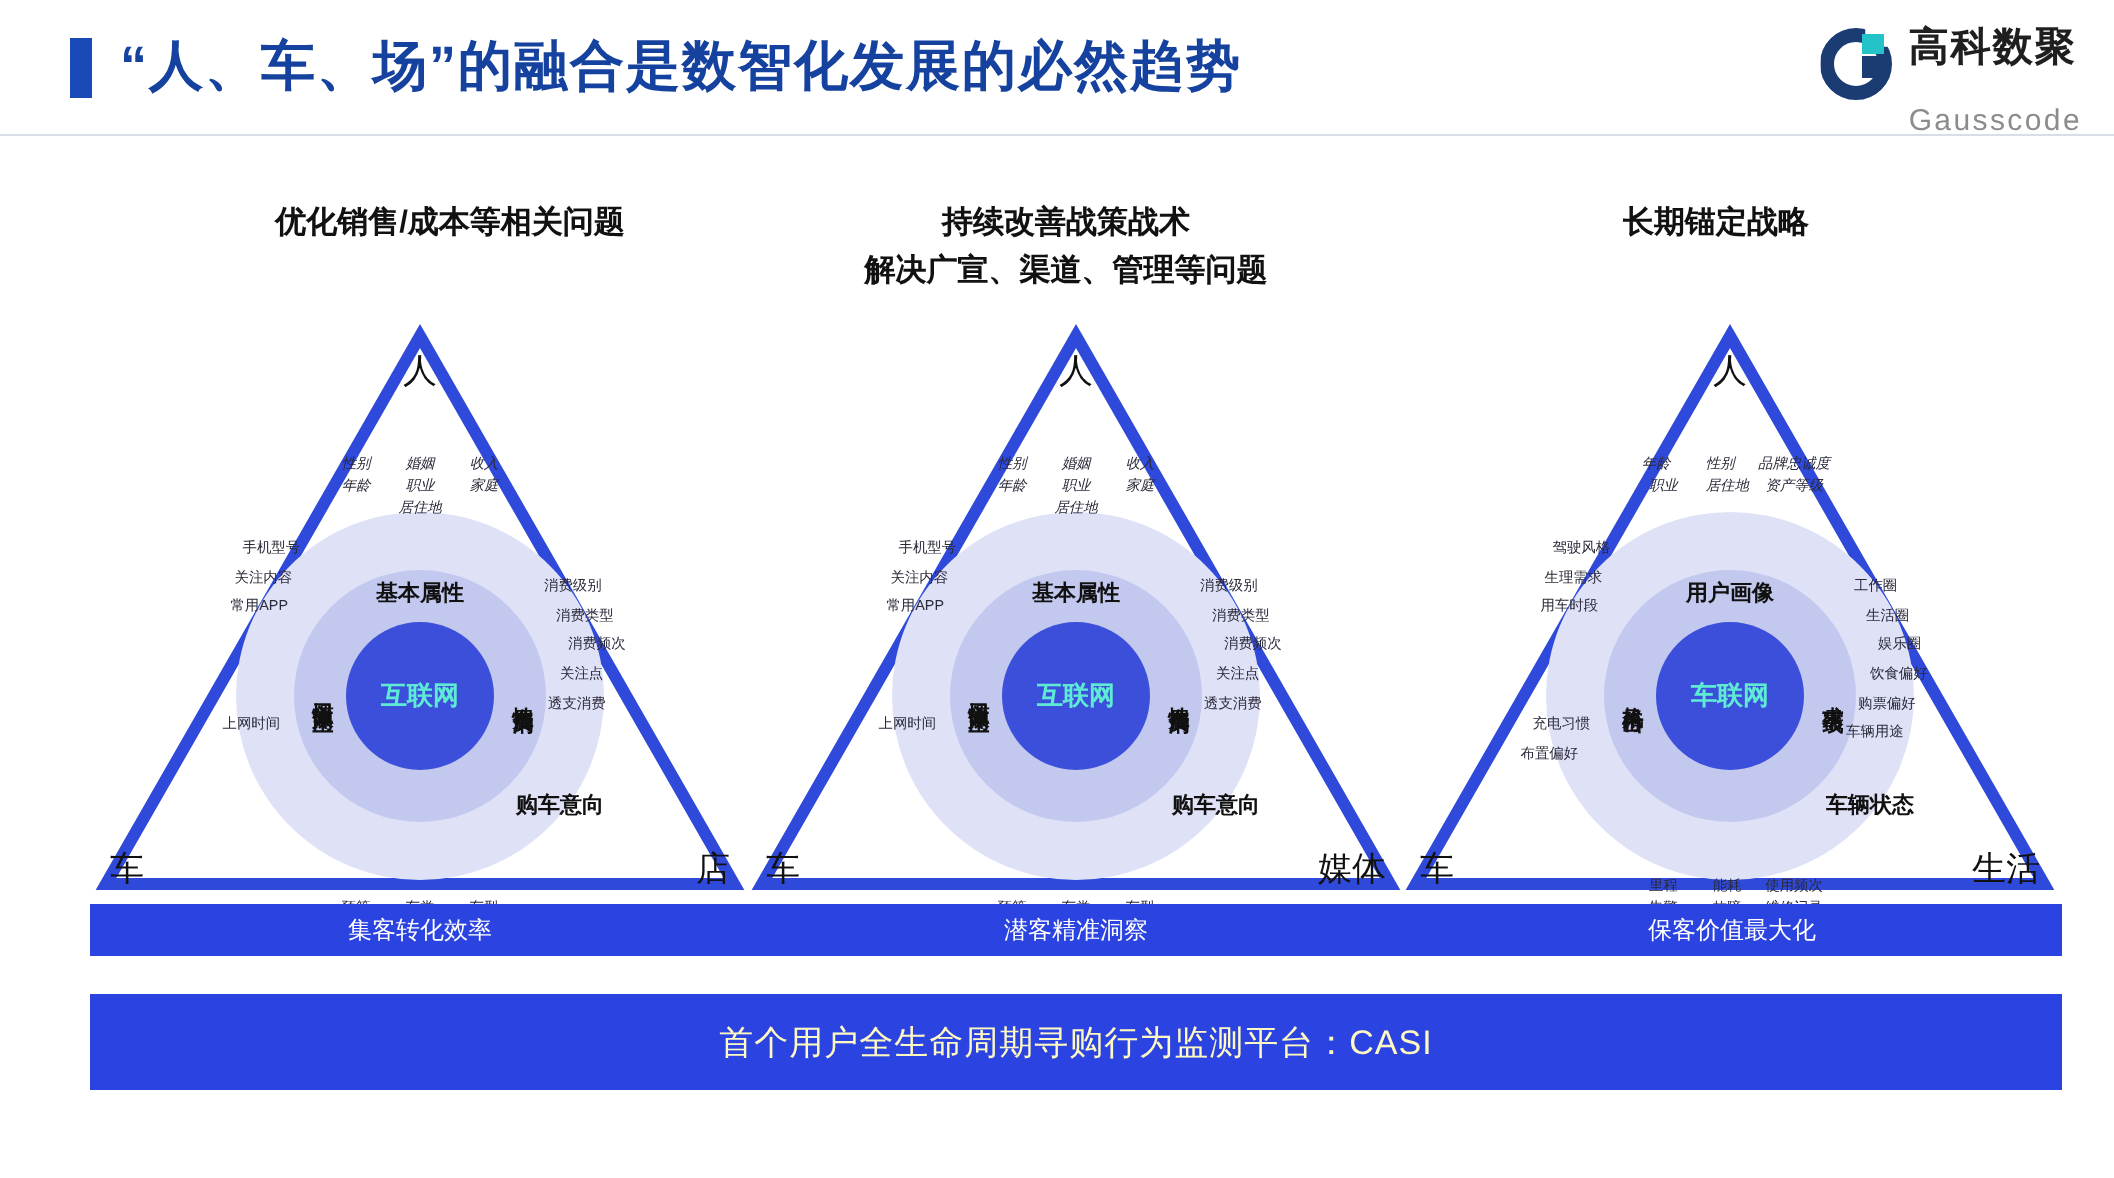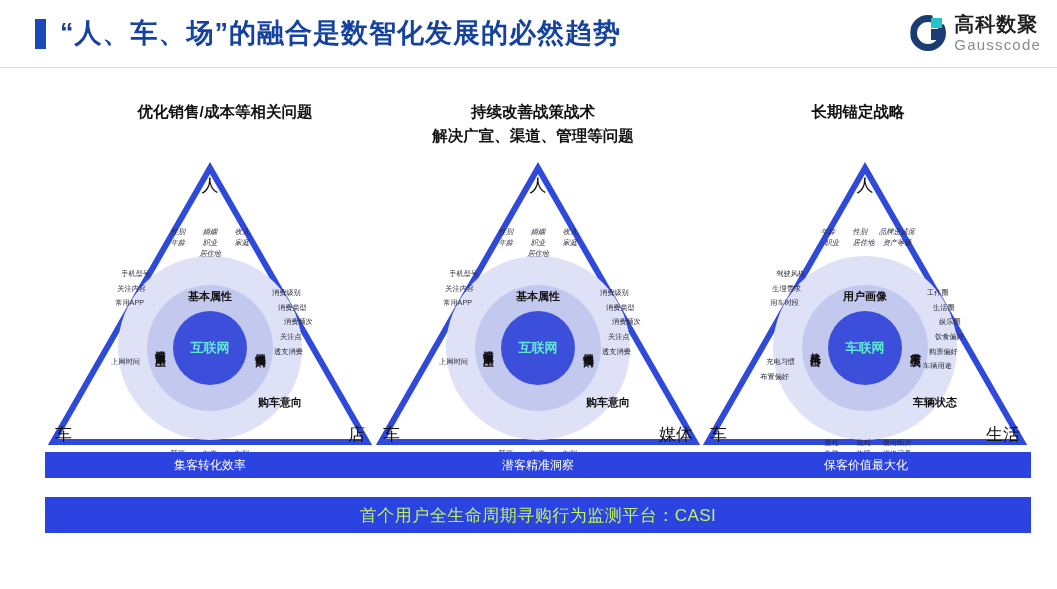--- a/index.html
+++ b/index.html
@@ -27,42 +27,42 @@
   #page-title{
     position:absolute;left:60px;top:15px;
     font-size:27px;font-weight:bold;color:#15429f;
     letter-spacing:1px;white-space:nowrap;
     font-family:"Liberation Sans","DejaVu Sans",sans-serif;
   }
 
   
   #logo{
     position:absolute;right:16px;top:14px;
-    display:flex;align-items:center;gap:8px;
+    display:flex;gap:8px;
   }
   #logo-mark{
     position:relative;width:36px;height:36px;flex:0 0 36px;
   }
   #logo-mark .ring{
     position:absolute;left:0;top:0;width:36px;height:36px;
     border:7px solid #1b3c73;border-radius:50%;
     box-sizing:border-box;
     clip-path:polygon(0 0,62% 0,62% 26%,100% 26%,100% 100%,0 100%);
   }
   #logo-mark .tealsq{
     position:absolute;left:21px;top:3px;width:11px;height:10px;
     background:#23c3c9;
   }
   #logo-mark .darksq{
     position:absolute;left:21px;top:14px;width:11px;height:11px;
     background:#1b3c73;
   }
   #logo-text{display:flex;flex-direction:column;line-height:1;}
   #logo-cn{font-size:20px;font-weight:bold;color:#1f1f1f;letter-spacing:1px;}
-  #logo-en{font-size:15px;color:#8c8c8c;letter-spacing:1.2px;margin-top:3px;}
+  #logo-en{font-size:15px;color:#8c8c8c;letter-spacing:1.2px;margin-top:19px;}
 
   
   .col-head{
     position:absolute;top:100px;width:330px;
     text-align:center;color:#111111;
     font-size:15.5px;font-weight:bold;line-height:1.55;
     font-family:"Liberation Sans","DejaVu Sans",sans-serif;
   }
   .col-head .l1{display:block;}
   .col-head .l2{display:block;}
@@ -170,24 +170,24 @@
     background:#2b43e0;
     display:flex;align-items:center;justify-content:center;
     color:#ffffff;font-size:12px;
     font-family:"Liberation Sans","DejaVu Sans",sans-serif;
   }
   #sub-bar-0{left:45px;width:330px;}
   #sub-bar-1{left:373px;width:330px;}
   #sub-bar-2{left:701px;width:330px;}
 
   #footer-bar{
-    position:absolute;left:45px;top:497px;width:986px;height:36px;
+    position:absolute;left:45px;top:497px;width:986px;height:48px;
     background:#2b43e0;
     display:flex;align-items:center;justify-content:center;
-    color:#bef264;font-size:17px;letter-spacing:0.5px;
+    color:#fef9c3;font-size:17px;letter-spacing:0.5px;
     font-family:"Liberation Sans","DejaVu Sans",sans-serif;
   }
 </style>
 </head>
 <body>
 
 <div id="header">
   <div id="title-bullet"></div>
   <div id="page-title">“人、车、场”的融合是数智化发展的必然趋势</div>
 

